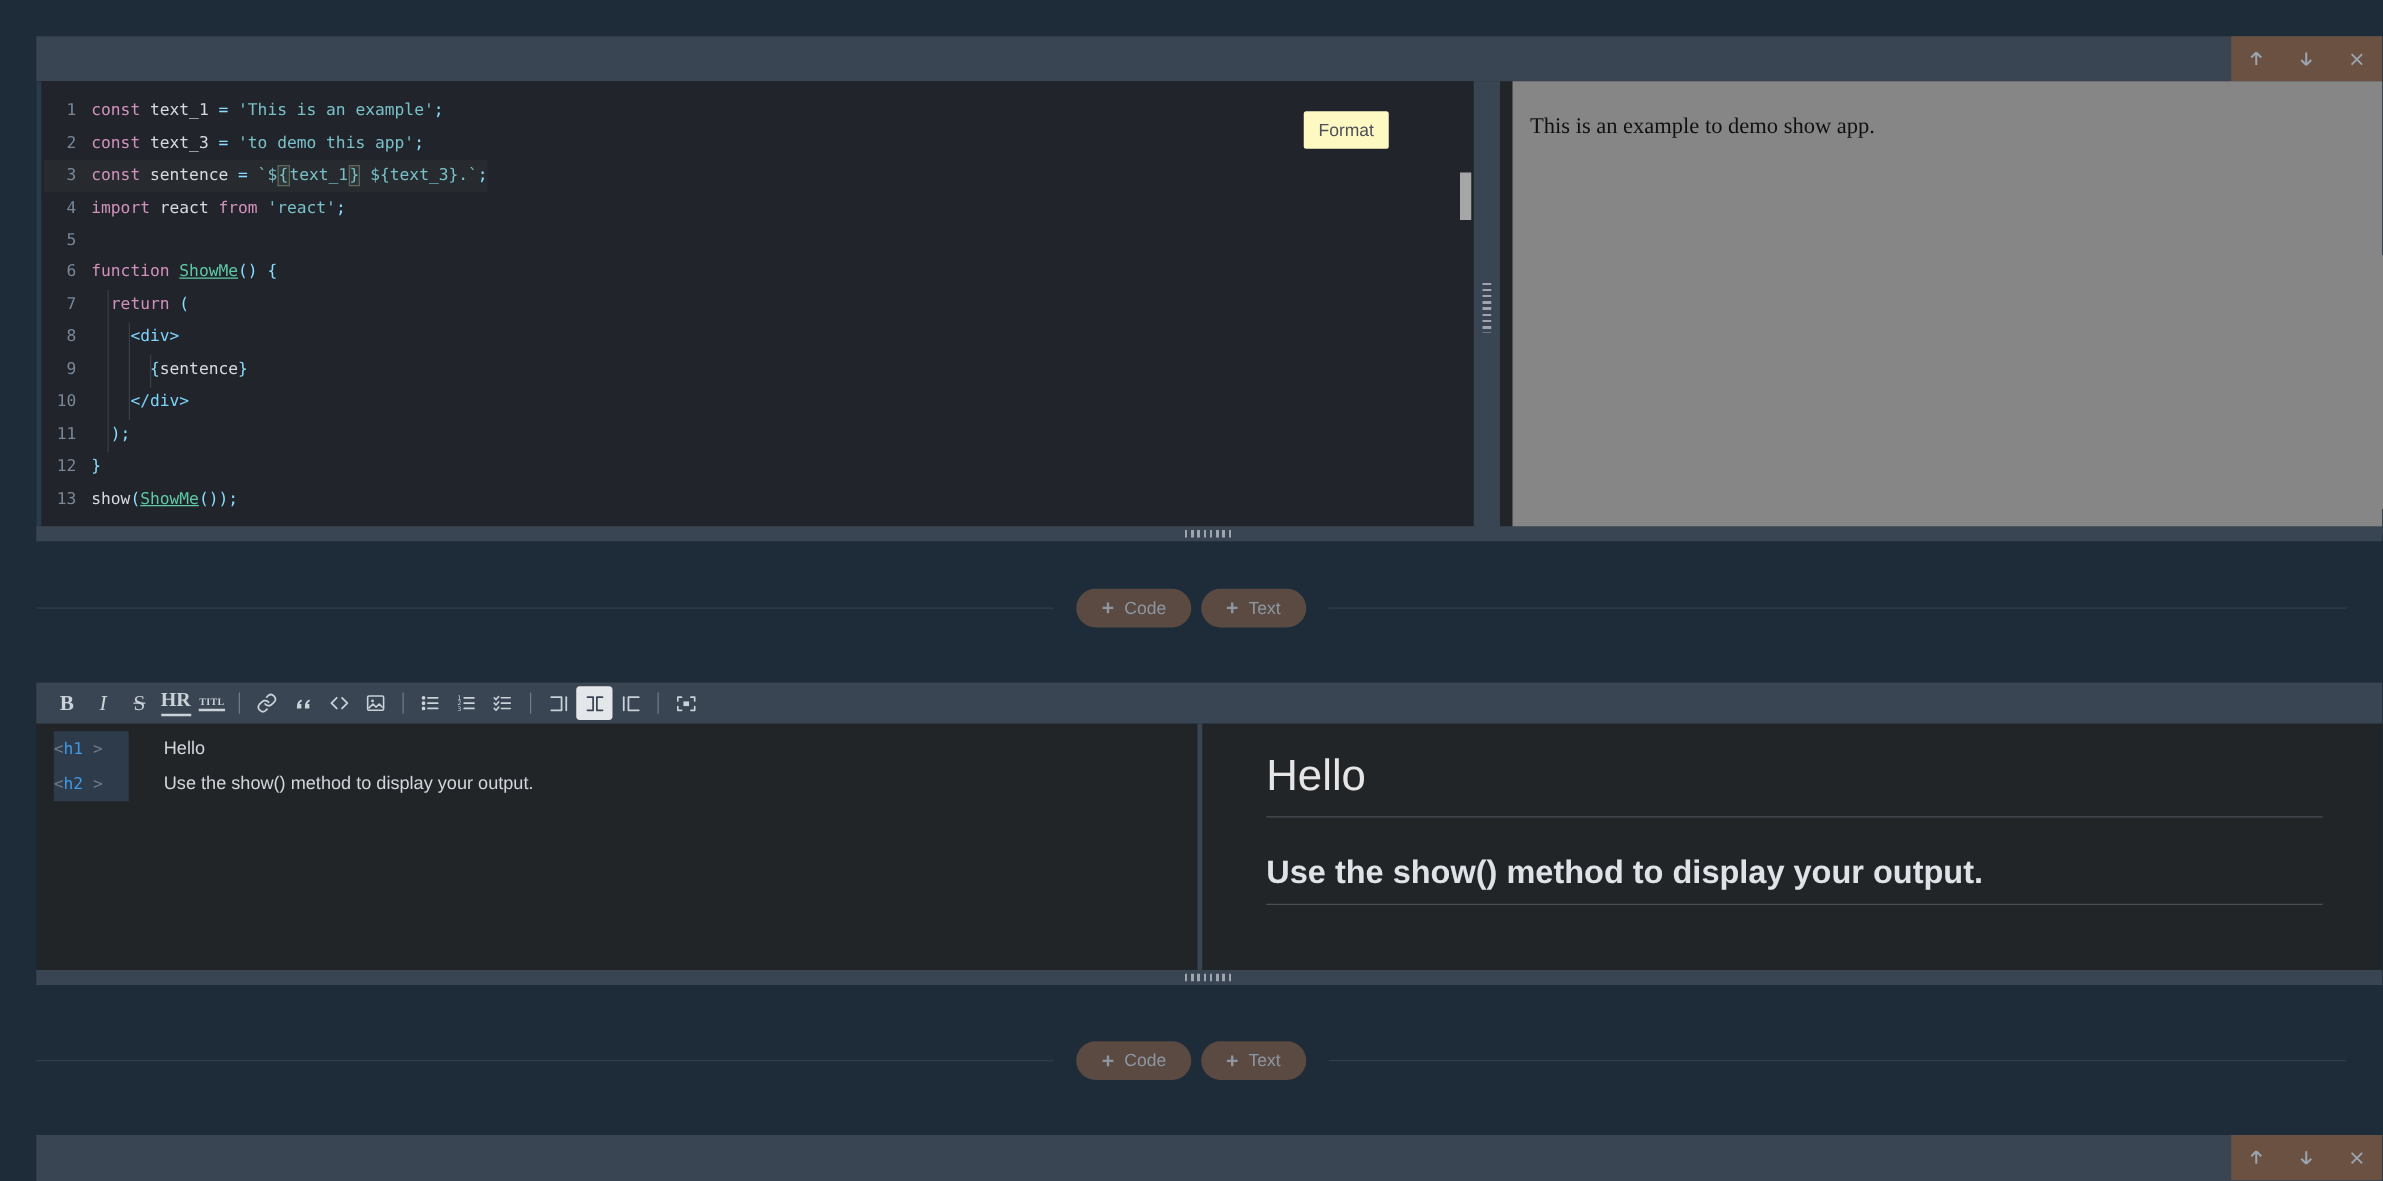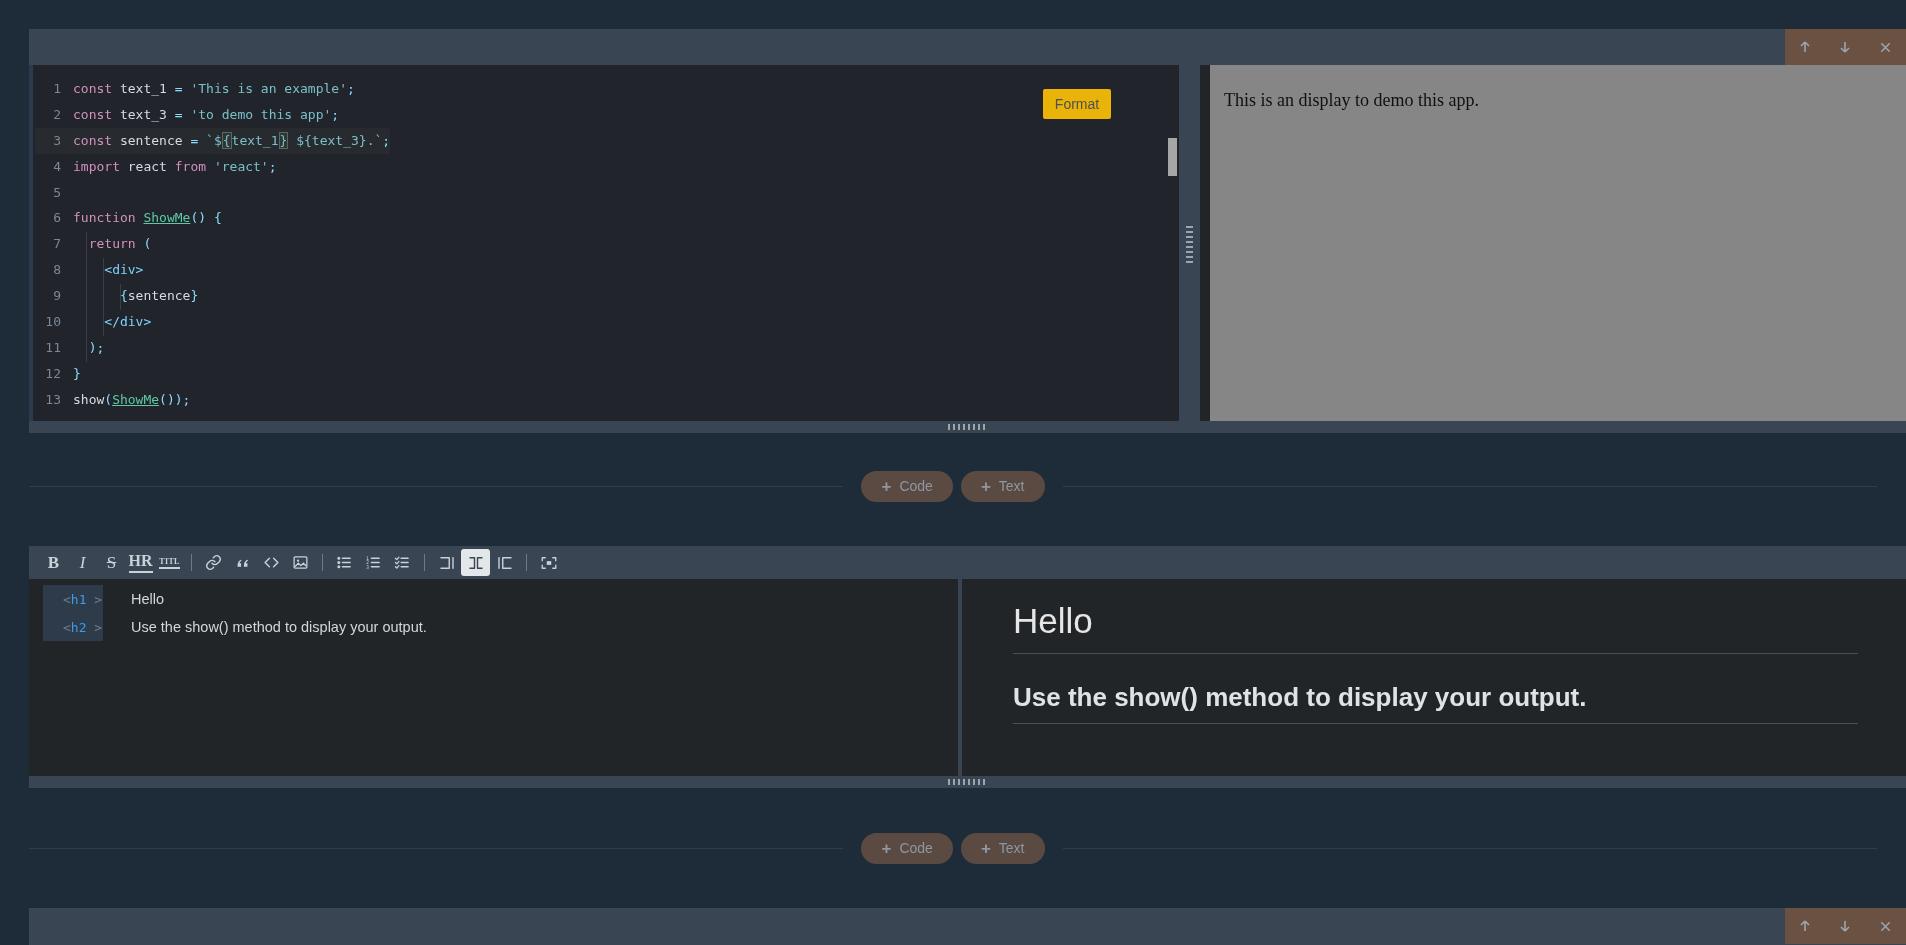--- a/index.html
+++ b/index.html
@@ -111,21 +111,21 @@
     width: 1px;
     background: #3a3f46;
   }
 
   .format-btn {
     position: absolute;
     right: 68px;
     top: 24px;
     width: 68px;
     height: 30px;
-    background: #eab308;
+    background: #fef9c3;
     color: #4d5057;
     font-size: 14px;
     display: flex;
     align-items: center;
     justify-content: center;
     cursor: pointer;
     border-radius: 2px;
   }
 
   .code-scroll-track {
@@ -315,21 +315,21 @@
     font-family: "Liberation Sans", sans-serif;
     font-size: 14.5px;
     line-height: 28px;
   }
   .md-line { display: flex; align-items: baseline; height: 28px; }
   .md-tagmark {
     width: 76px;
     font-family: "DejaVu Sans Mono", monospace;
     font-size: 13px;
     color: #6f7b88;
-    padding-left: 20px;
+    padding-left: 0;
   }
   .md-tagmark .tg { color: #3f9ae8; }
   .md-text { color: #d2d7dd; padding-left: 12px; }
 
   .md-vsplit {
     position: absolute;
     left: 929px;
     top: 33px;
     width: 4px;
     height: 197px;
@@ -436,21 +436,21 @@
       <div class="code-scroll-track">
         <div class="code-scroll-thumb"></div>
       </div>
     </div>
 
     <div class="vsplit">
       <div class="grip-v"></div>
     </div>
 
     <div class="out-pane">
-      <div class="out-text">This is an display to demo this app.</div>
+      <div class="out-text">This is an example to demo show app.</div>
     </div>
   </div>
 
   <div class="hsplit">
     <div class="grip-h"></div>
   </div>
 
   <div class="addbar" id="addbar-top">
     <div class="addbtn">
       <span class="plus">+</span>

